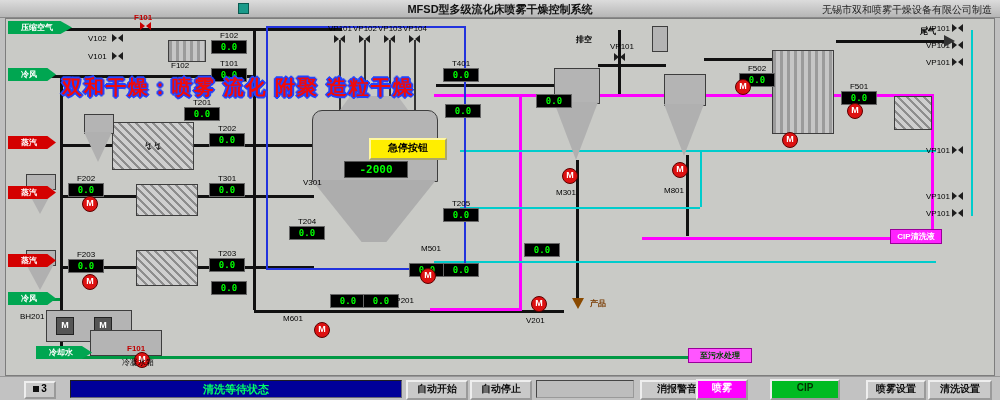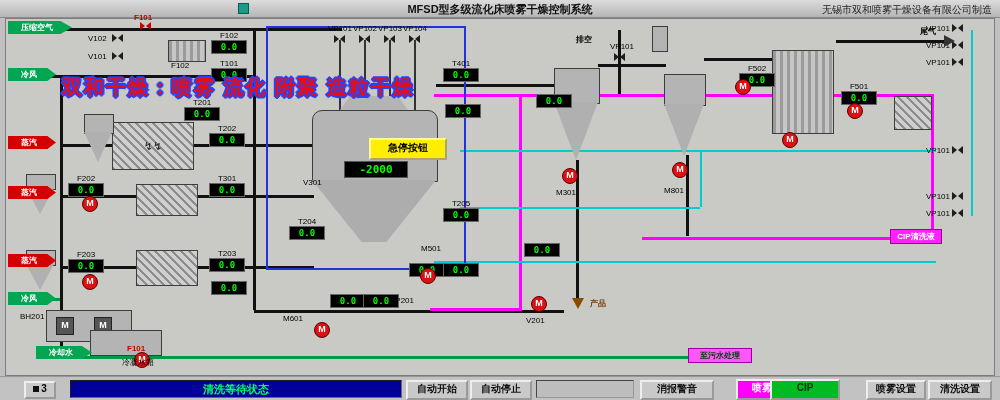--- a/index.html
+++ b/index.html
@@ -324,18 +324,18 @@
 
   <div id="watermark">双和干燥：喷雾 流化 附聚 造粒干燥</div>
 
   <div id="bottombar"></div>
   <div id="led"><i></i><span>3</span></div>
   <div id="statusbar">清洗等待状态</div>
   <div class="btn" style="left:406px;top:380px;width:58px;">自动开始</div>
   <div class="btn" style="left:470px;top:380px;width:58px;">自动停止</div>
   <div class="panel-inset" style="left:536px;top:380px;width:96px;height:16px;"></div>
   <div class="btn" style="left:640px;top:380px;width:70px;">消报警音</div>
-  <div class="btn" id="btn-spray" style="left:736px;top:379px;width:48px;height:17px;text-align:center;">喷雾</div>
+  <div class="btn" id="btn-spray" style="left:696px;top:379px;width:48px;height:17px;text-align:center;">喷雾</div>
   <div class="btn" id="btn-cip" style="left:770px;top:379px;width:66px;height:17px;">CIP</div>
   <div class="btn" style="left:866px;top:380px;width:56px;">喷雾设置</div>
   <div class="btn" style="left:928px;top:380px;width:60px;">清洗设置</div>
 
 </div>
 
 </body></html>

